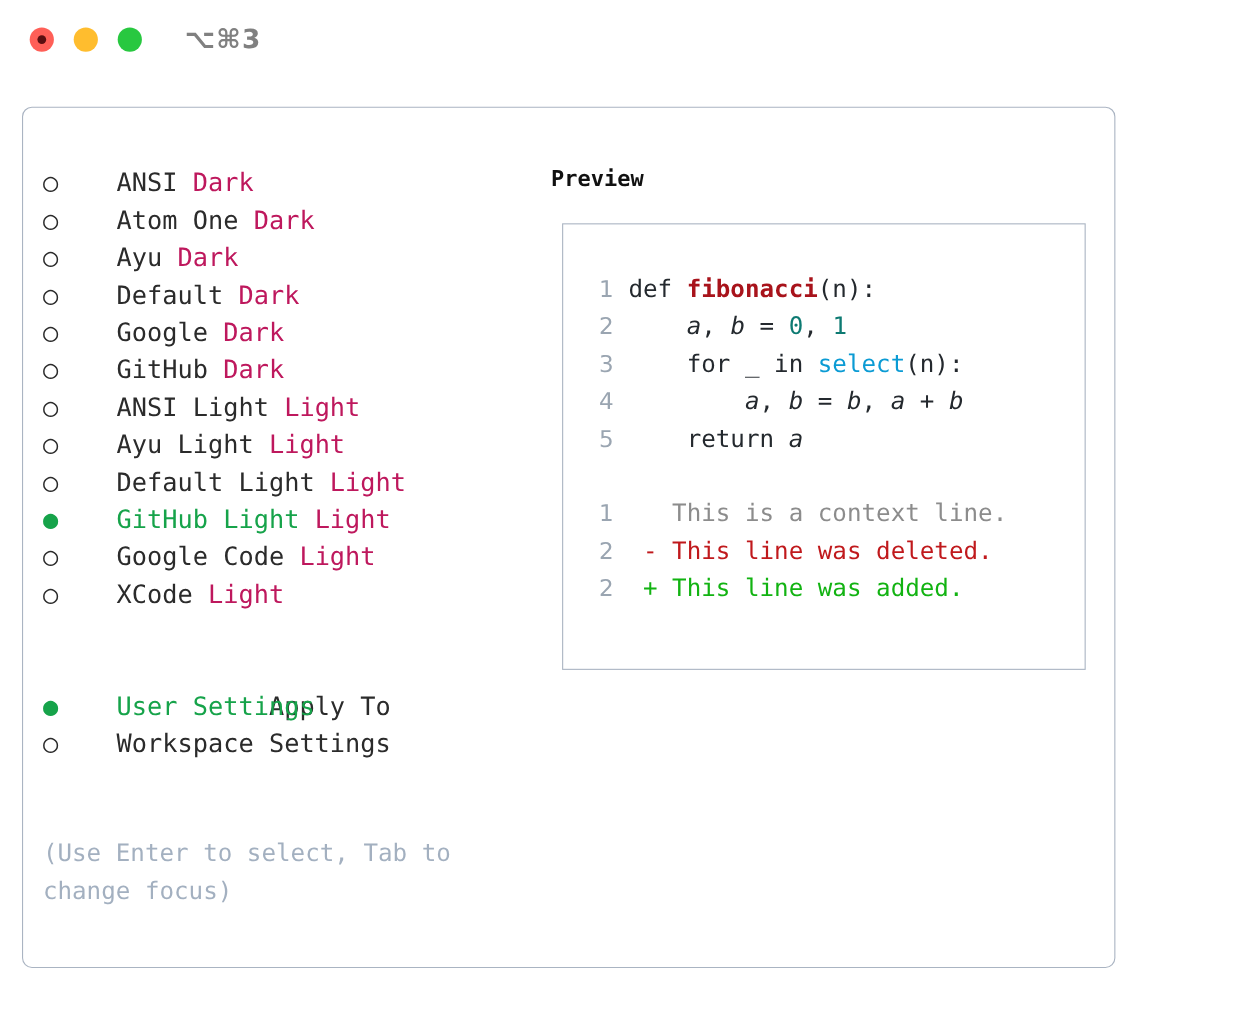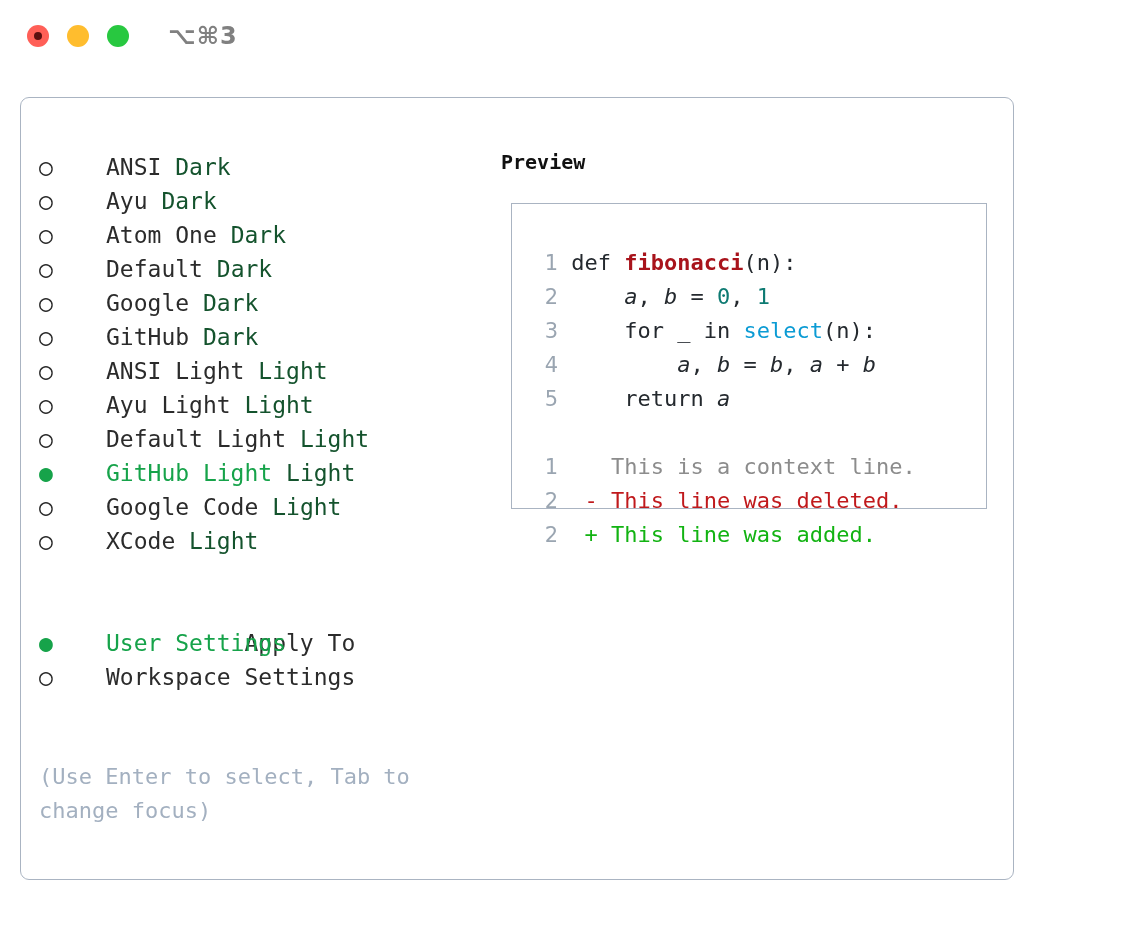--- a/index.html
+++ b/index.html
@@ -101,21 +101,21 @@
     color: #2b2b2b;
   }
   .marker.empty { color: transparent; }
   .marker.sel { color: #16a34a; }
   .heading {
     font-weight: 700;
     color: #111111;
   }
   .label { color: #2b2b2b; margin-left: 41px; }
   .label.sel { color: #16a34a; }
-  .tag { color: #14532d; }
+  .tag { color: #be185d; }
 
   #apply-block { margin-top: 34px; }
 
   #hint {
     position: absolute;
     left: 18px;
     top: 662px;
     width: 420px;
     font-size: 22px;
     line-height: 34px;
@@ -131,21 +131,21 @@
     font-size: 20px;
     font-weight: 700;
     color: #111111;
     white-space: pre;
   }
   #preview-box {
     position: absolute;
     left: 490px;
     top: 105px;
     width: 476px;
-    height: 306px;
+    height: 406px;
     border: 1.6px solid #aab4c2;
     box-sizing: border-box;
     background: #ffffff;
   }
   #code-area {
     position: absolute;
     left: 18px;
     top: 42px;
     width: 440px;
   }
@@ -187,22 +187,22 @@
     <div id="shortcut">⌥⌘3</div>
   </div>
 
   <div id="panel">
 
     <div id="left-col">
 
 
       <div id="theme-items">
           <div class="row"><span class="marker">○</span><span class="label">ANSI</span><span> </span><span class="tag">Dark</span></div>
+          <div class="row"><span class="marker">○</span><span class="label">Atom One</span><span> </span><span class="tag">Dark</span></div>
           <div class="row"><span class="marker">○</span><span class="label">Ayu</span><span> </span><span class="tag">Dark</span></div>
-          <div class="row"><span class="marker">○</span><span class="label">Atom One</span><span> </span><span class="tag">Dark</span></div>
           <div class="row"><span class="marker">○</span><span class="label">Default</span><span> </span><span class="tag">Dark</span></div>
           <div class="row"><span class="marker">○</span><span class="label">Google</span><span> </span><span class="tag">Dark</span></div>
           <div class="row"><span class="marker">○</span><span class="label">GitHub</span><span> </span><span class="tag">Dark</span></div>
           <div class="row"><span class="marker">○</span><span class="label">ANSI Light</span><span> </span><span class="tag">Light</span></div>
           <div class="row"><span class="marker">○</span><span class="label">Ayu Light</span><span> </span><span class="tag">Light</span></div>
           <div class="row"><span class="marker">○</span><span class="label">Default Light</span><span> </span><span class="tag">Light</span></div>
           <div class="row"><span class="marker sel">●</span><span class="label sel">GitHub Light</span><span> </span><span class="tag">Light</span></div>
           <div class="row"><span class="marker">○</span><span class="label">Google Code</span><span> </span><span class="tag">Light</span></div>
           <div class="row"><span class="marker">○</span><span class="label">XCode</span><span> </span><span class="tag">Light</span></div>
         </div>

